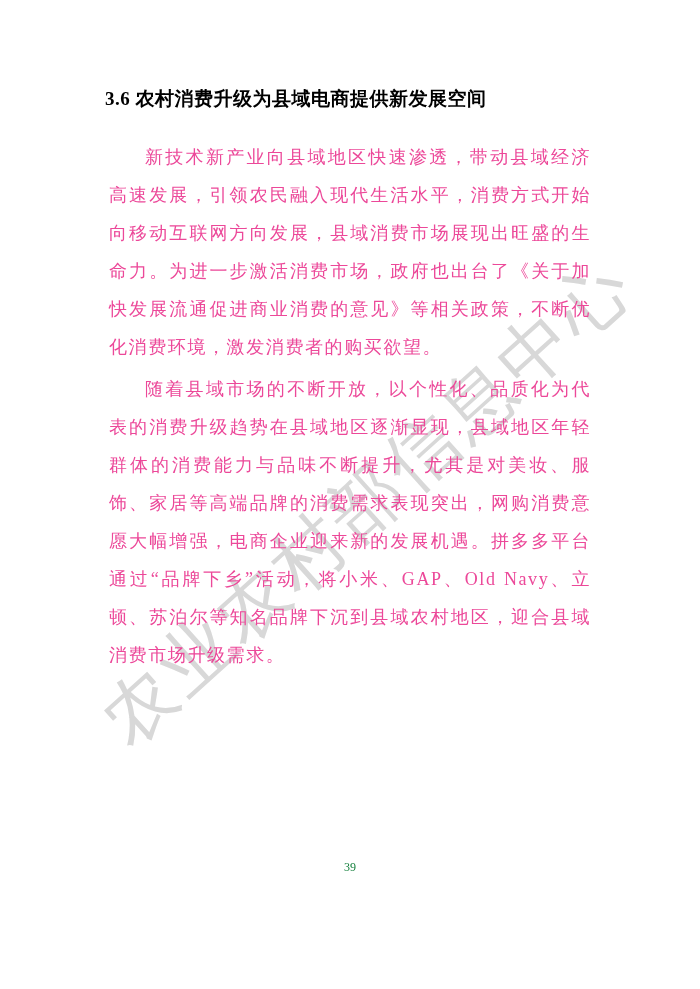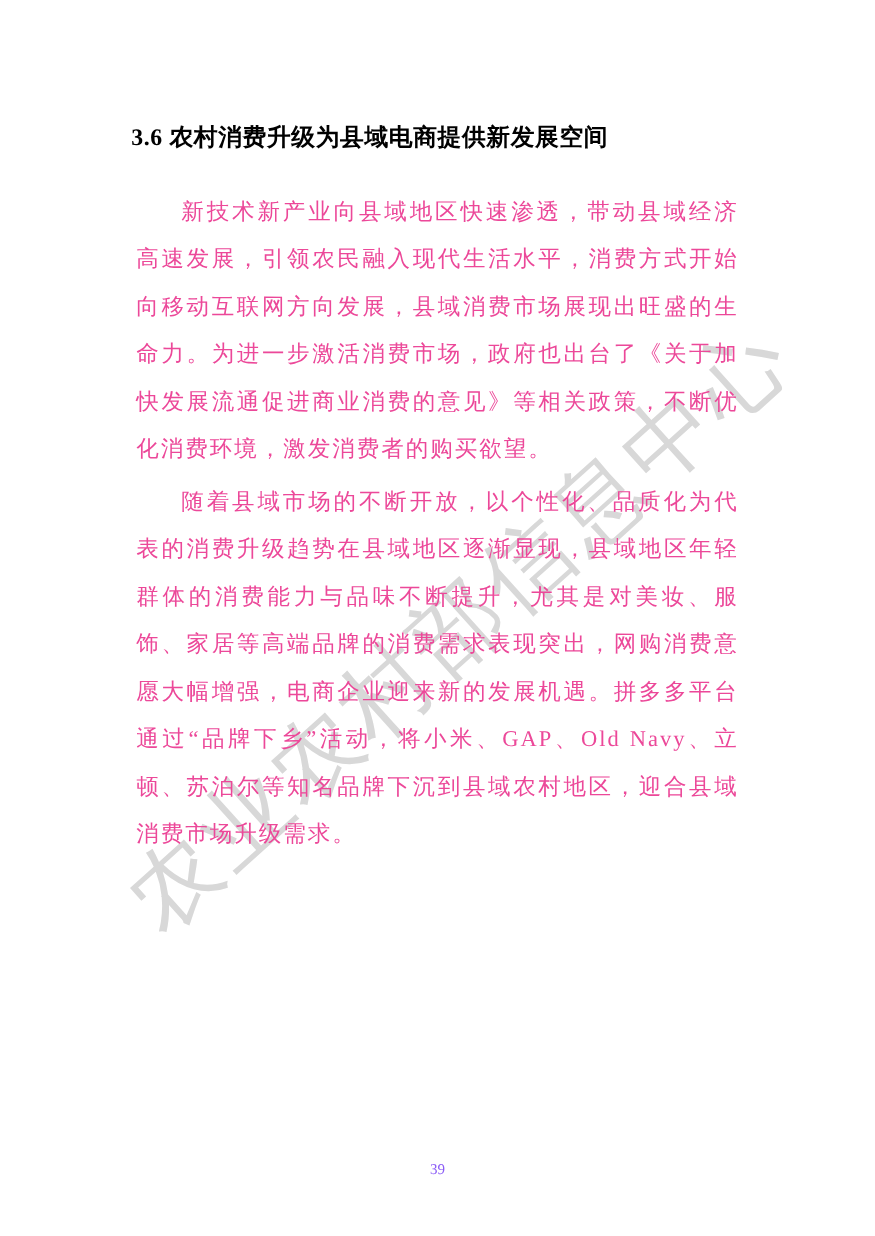--- a/index.html
+++ b/index.html
@@ -30,44 +30,44 @@
     font-family: "Liberation Sans", "DejaVu Sans", sans-serif;
   }
   .content {
     position: absolute;
     left: 105px;
     top: 86px;
     width: 490px;
     z-index: 2;
   }
   .section-heading {
-    margin: 12px 0 26px 0;
+    margin: 0 0 26px 0;
     font-size: 19px;
     font-weight: bold;
     color: #000000;
     letter-spacing: 0.5px;
     line-height: 26px;
   }
   .body-paragraph {
     margin: 4px;
     font-size: 18px;
     line-height: 38px;
     letter-spacing: 1.6px;
     color: #ec4899;
     text-align: justify;
     text-indent: 2em;
   }
   .page-number {
     position: absolute;
     left: 0;
-    top: 928px;
+    top: 860px;
     width: 700px;
     text-align: center;
     font-size: 12px;
-    color: #8b5cf6;
+    color: #15803d;
     z-index: 2;
     font-family: "Liberation Serif", "DejaVu Serif", serif;
   }
 </style>
 </head>
 <body>
 
 <div class="page">
 
   <div class="watermark">农业农村部信息中心</div>

